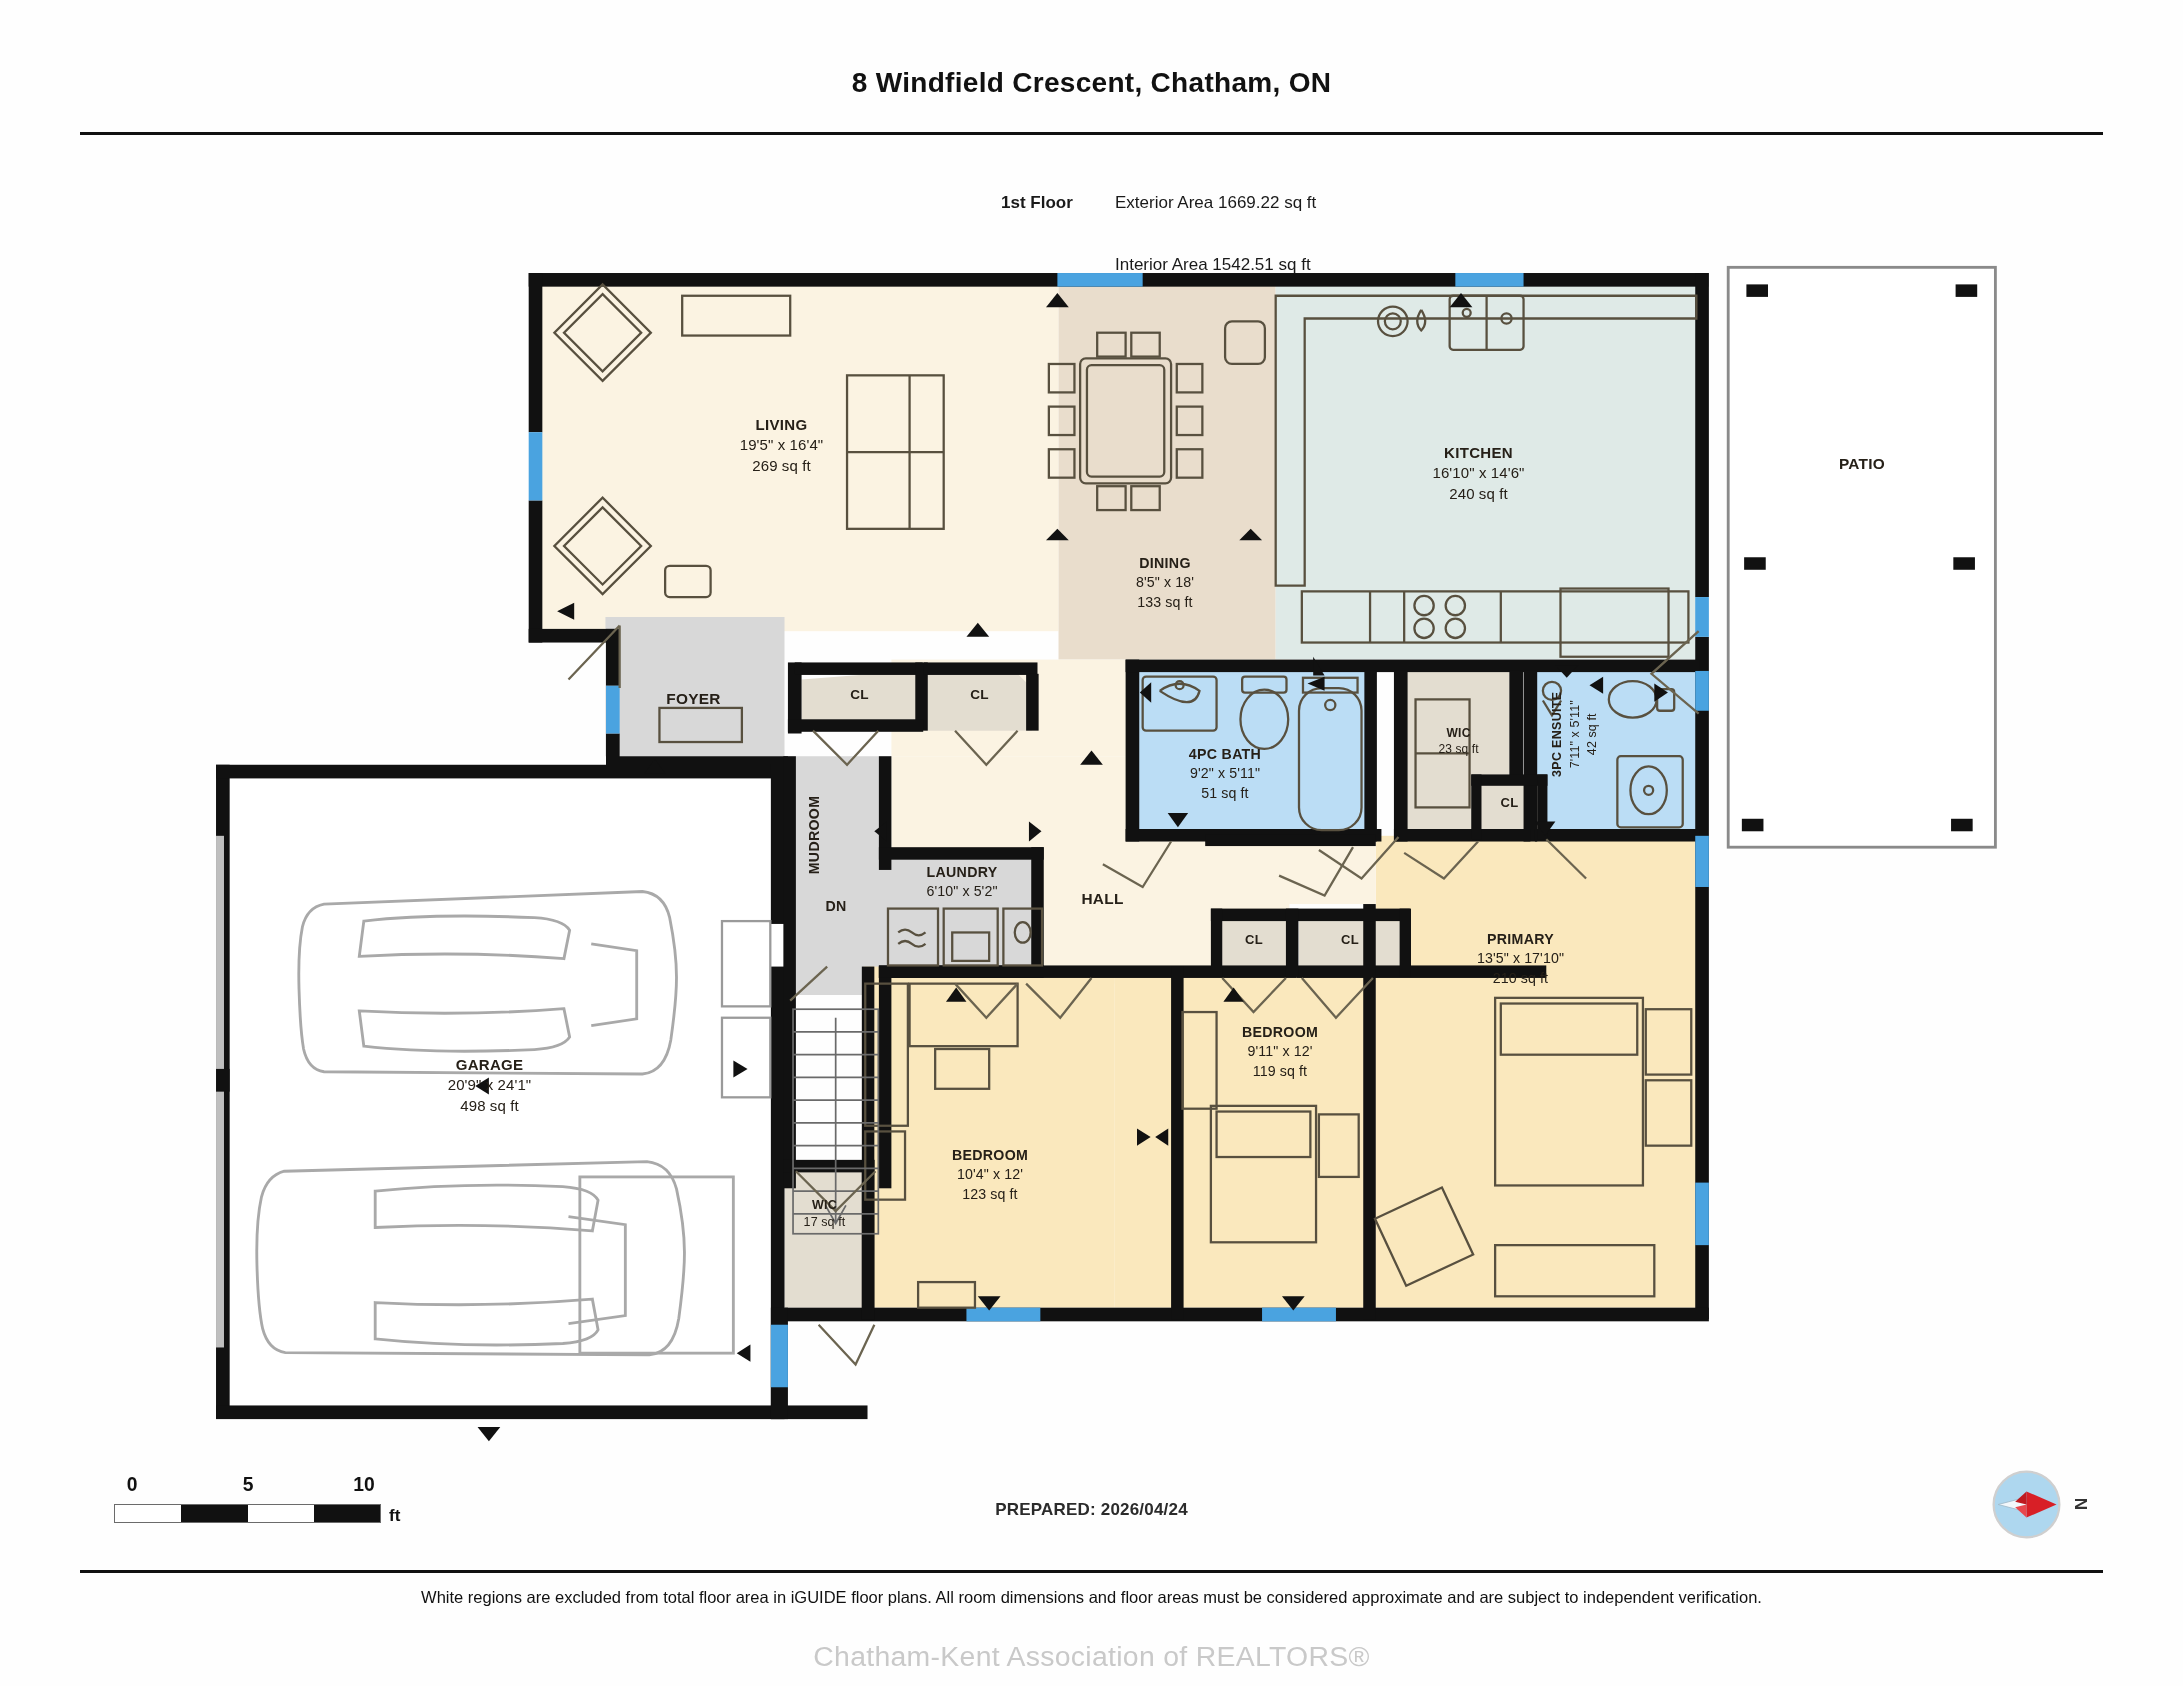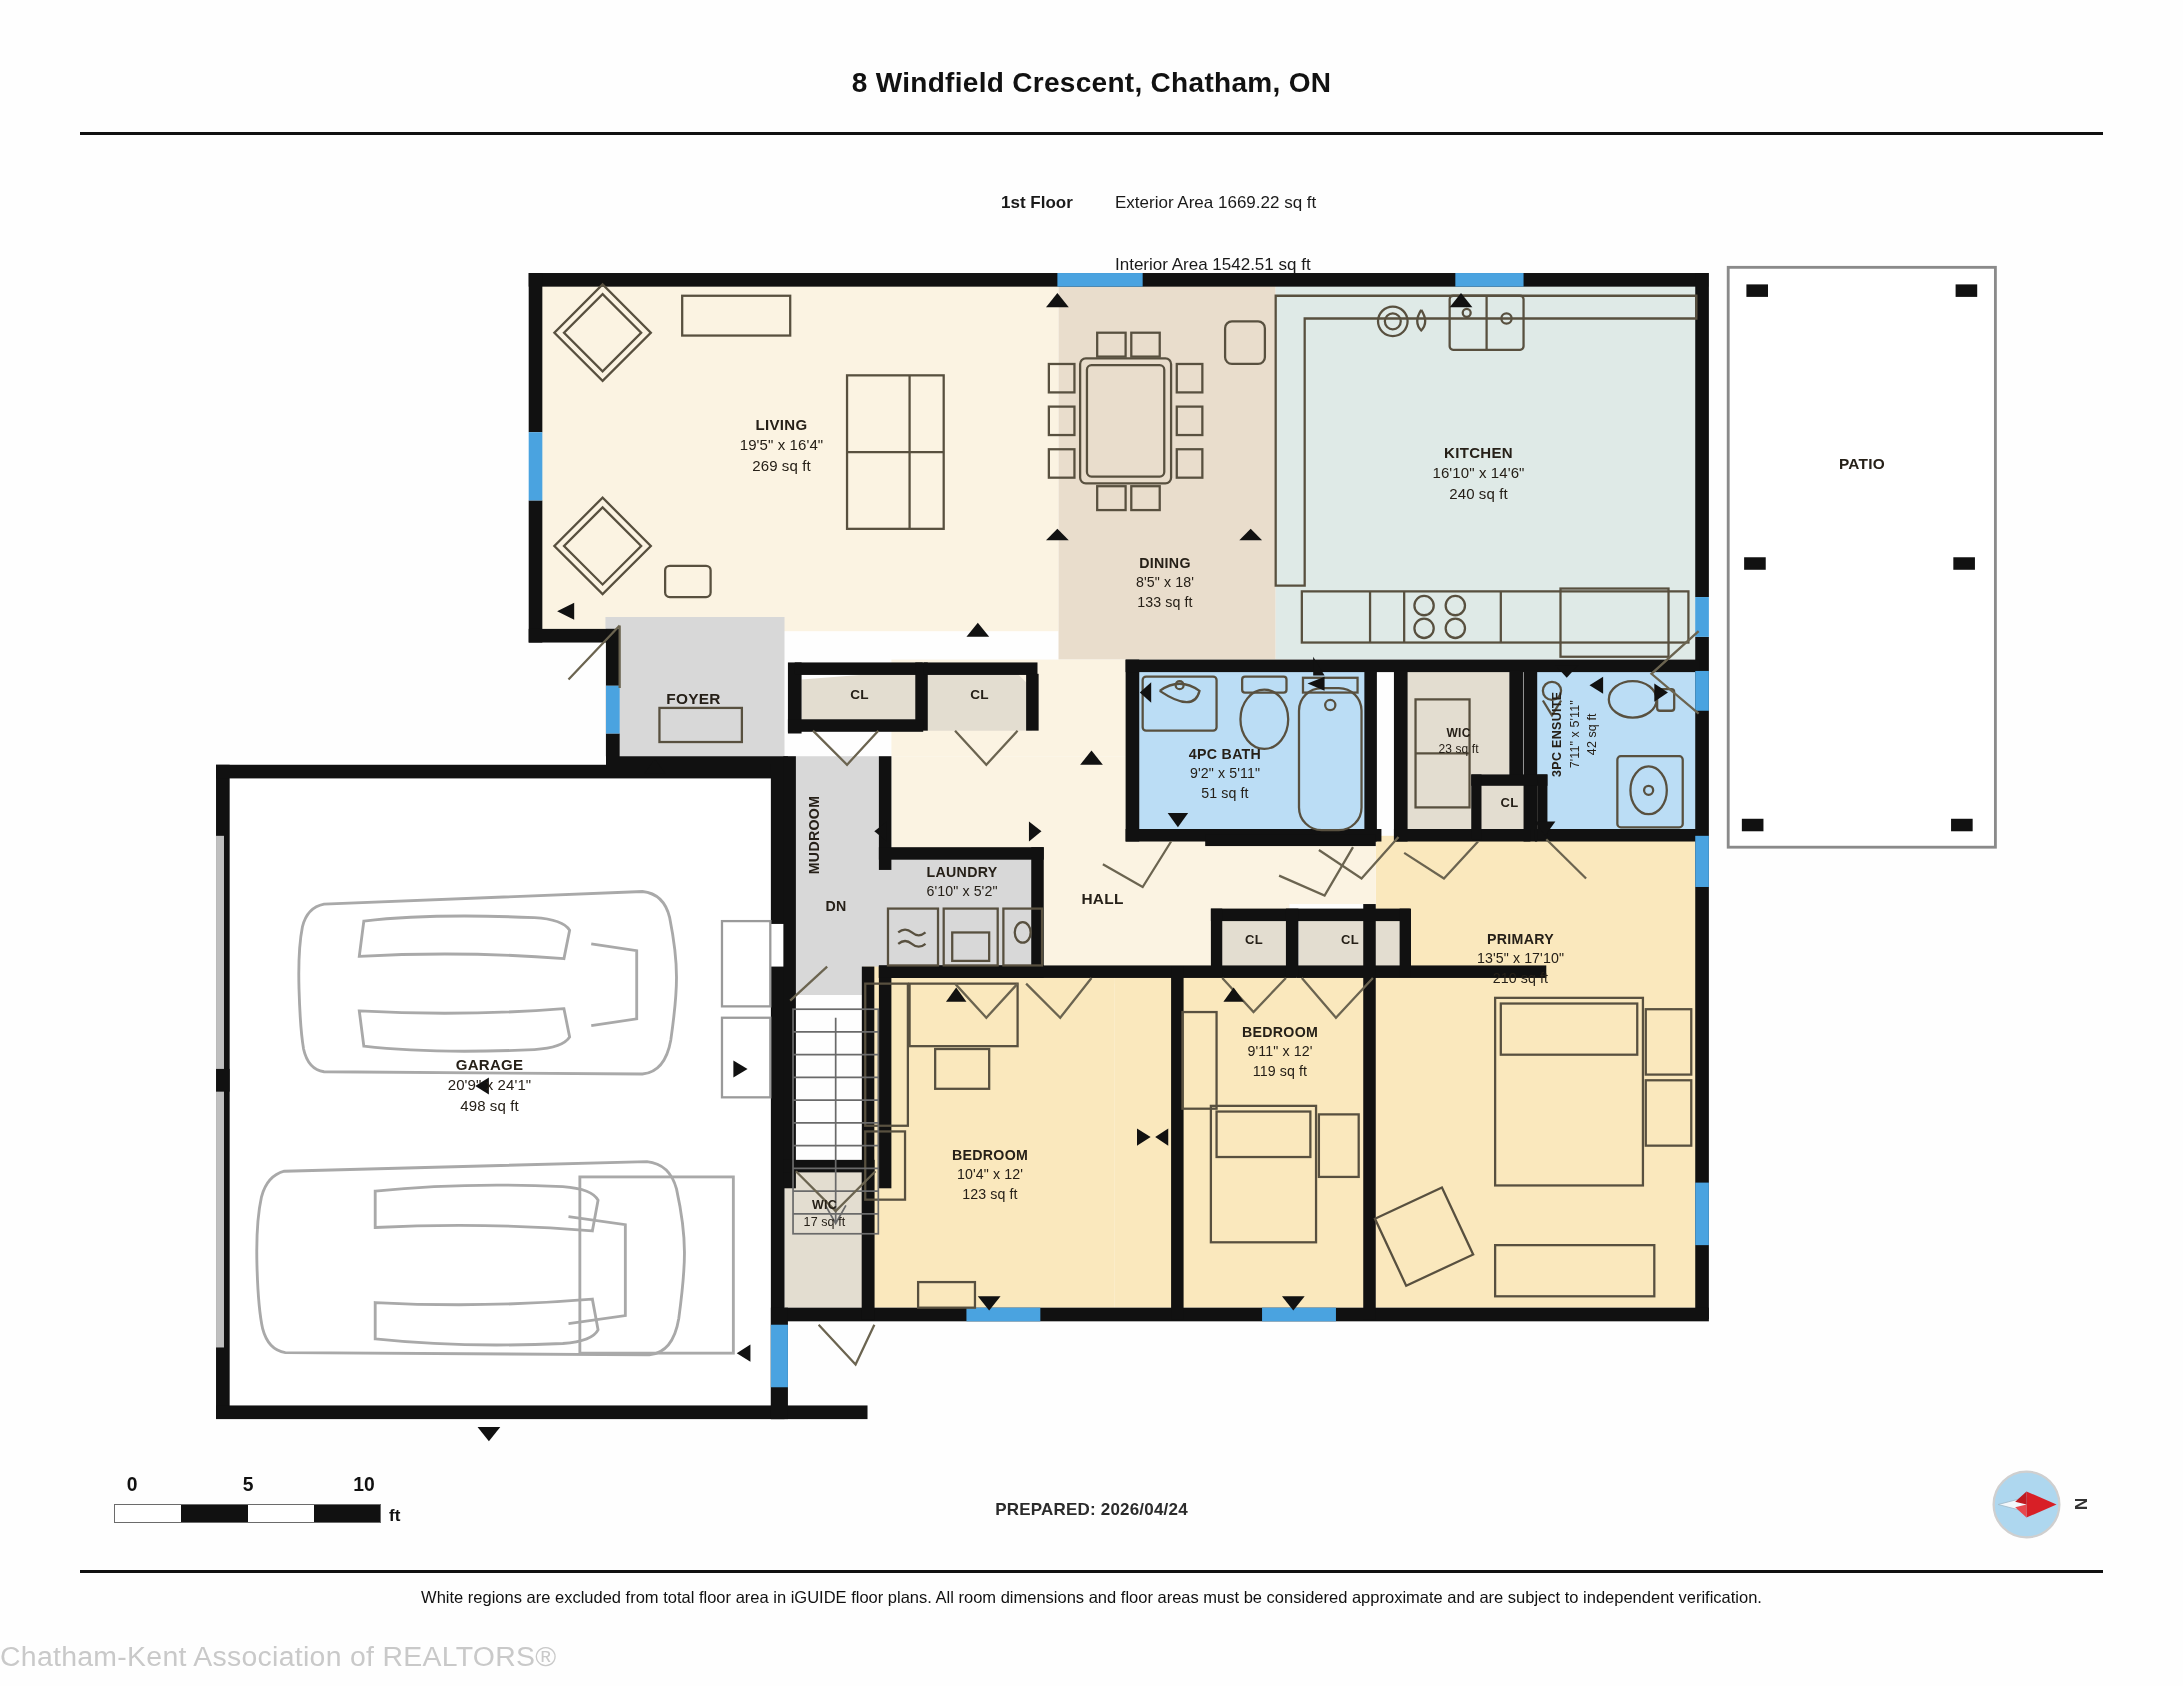--- a/index.html
+++ b/index.html
@@ -35,21 +35,21 @@
   .scale-unit{position:absolute;left:389px;top:1506px;font-size:17px;font-weight:bold;color:#111;}
 
   .prepared{position:absolute;left:0;right:0;top:1500px;text-align:center;font-size:17px;font-weight:bold;color:#2b2b2b;letter-spacing:0.2px;}
 
   
   .compass{position:absolute;left:1984px;top:1462px;width:85px;height:85px;}
   .compass-n{position:absolute;left:2074px;top:1494px;font-size:17px;font-weight:bold;color:#333;transform:rotate(90deg);transform-origin:center;}
 
   .rule-bot{position:absolute;left:80px;right:80px;top:1570px;height:2.8px;background:#111;}
   .disclaimer{position:absolute;left:0;right:0;top:1588px;text-align:center;font-size:16.5px;color:#111;}
-  .watermark{position:absolute;left:0;right:0;top:1640px;text-align:left;font-size:28.4px;color:#c9c9c9;letter-spacing:0.3px;}
+  .watermark{position:absolute;left:0;right:0;top:1640px;text-align:center;font-size:28.4px;color:#c9c9c9;letter-spacing:0.3px;}
 </style>
 </head>
 <body>
 
 <div class="page">
 
   <div class="title">8 Windfield Crescent, Chatham, ON</div>
   <div class="rule-top"></div>
 
   <div class="areas">

